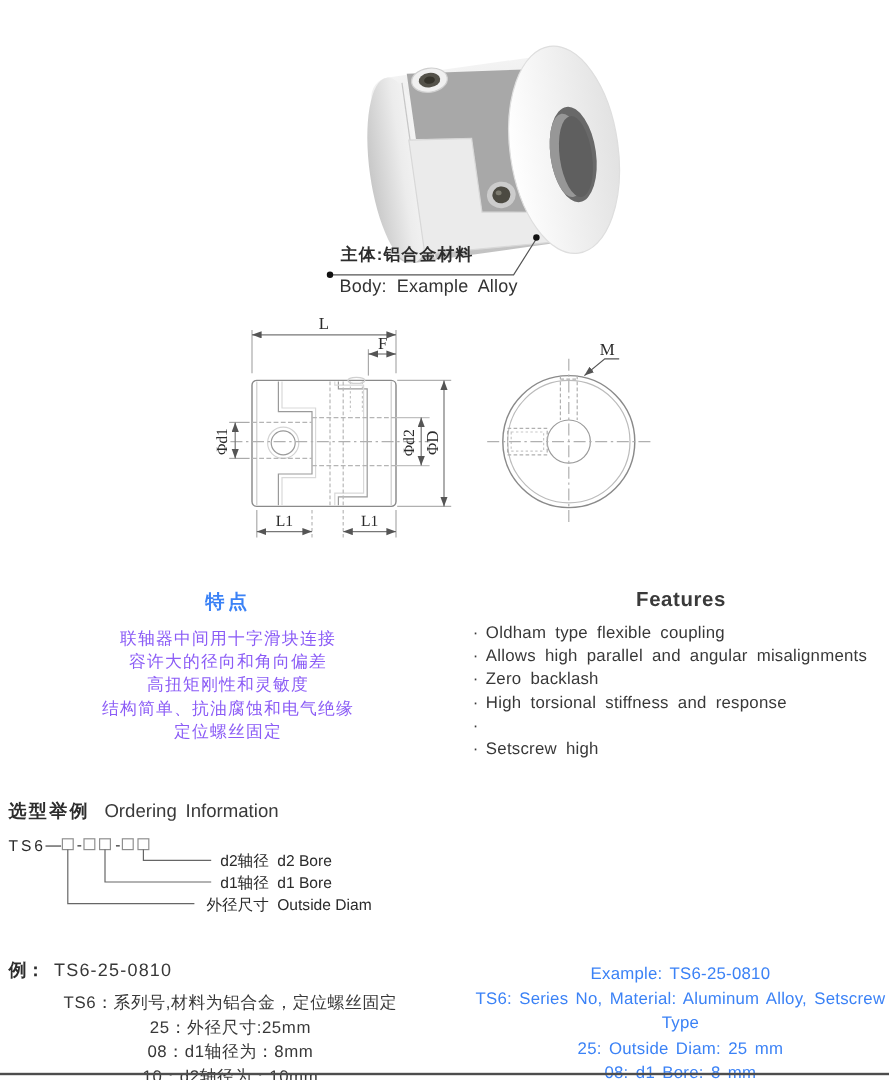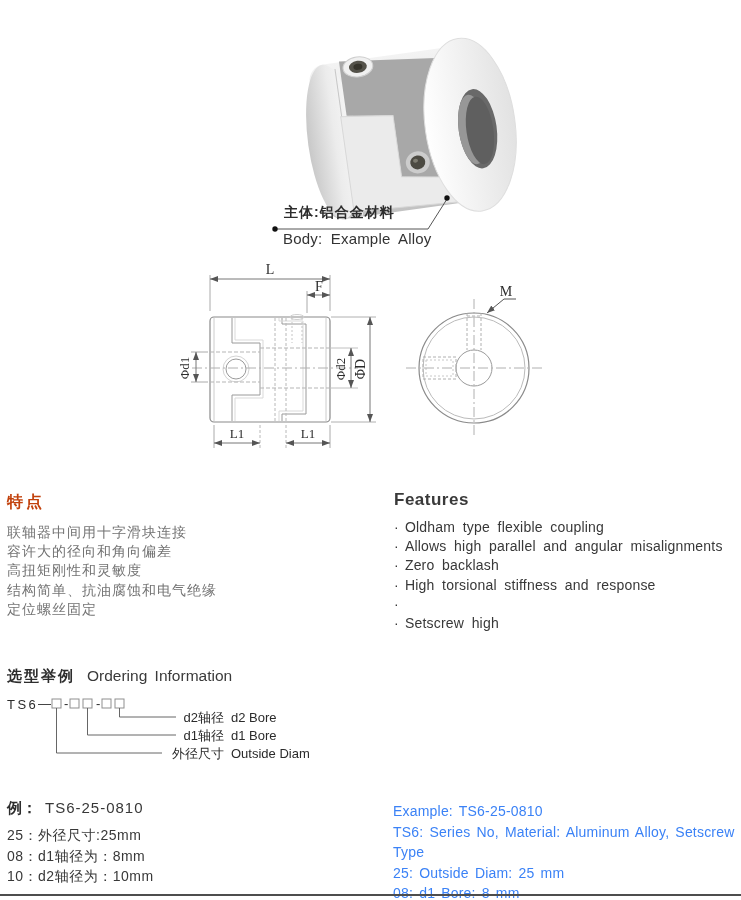--- a/index.html
+++ b/index.html
@@ -1,28 +1,28 @@
 <!DOCTYPE html>
 <html><head>
 <meta charset="utf-8">
 <style>
   html,body{margin:0;padding:0;background:#fff;}
   .page{
     position:relative;width:741px;height:900px;background:#ffffff;overflow:hidden;
-    font-family:"Liberation Sans","DejaVu Sans",sans-serif;color:#3a3a3a;
+    font-family:"Liberation Sans","DejaVu Sans",sans-serif;color:#3a3a3a;text-align:center;
   }
   .abs{position:absolute;}
   
   .ann-cn{left:284px;top:204px;font-size:14px;font-weight:700;color:#2d2d2d;letter-spacing:1px;}
   .ann-en{left:283px;top:230px;font-size:15px;color:#333;word-spacing:4px;letter-spacing:.2px;}
   
   .feat-cn{left:7px;top:492px;width:366px;}
-  .feat-cn h3{margin:0 0 10px 0;font-size:16px;font-weight:700;color:#c2410c;letter-spacing:3px;}
+  .feat-cn h3{margin:0 0 10px 0;font-size:16px;font-weight:700;color:#3b82f6;letter-spacing:3px;}
   .feat-cn ul,.feat-en ul{list-style:none;margin:0;padding:0;}
-  .feat-cn li{font-size:14px;line-height:19.2px;letter-spacing:1px;color:#737373;}
+  .feat-cn li{font-size:14px;line-height:19.2px;letter-spacing:1px;color:#8b5cf6;}
   .feat-en{left:394px;top:490px;width:347px;}
   .feat-en h3{margin:0 0 8px 0;font-size:17px;font-weight:700;color:#3a3a3a;letter-spacing:.5px;}
   .feat-en li{display:flex;font-size:14px;line-height:19.2px;color:#383838;word-spacing:3.5px;letter-spacing:.2px;}
   .feat-en li .bullet{margin-right:6px;}
   
   .ord-title{left:7px;top:667px;display:flex;gap:12px;align-items:baseline;}
   .ord-title .cn{font-size:15px;font-weight:700;letter-spacing:2px;color:#2d2d2d;}
   .ord-title .en{font-size:15.5px;color:#3a3a3a;word-spacing:3px;}
   
   .ex-cn{left:7px;top:799px;width:370px;}
@@ -237,20 +237,21 @@
       <text x="224" y="65" text-anchor="end">外径尺寸</text>
       <text x="231" y="65">Outside Diam</text>
     </g>
   </svg>
 
   <section class="abs ex-cn">
     <div class="first">
       <span class="t">例：</span>
       <span class="c">TS6-25-0810</span>
     </div>
+    <div class="ln">TS6：系列号,材料为铝合金，定位螺丝固定</div>
     <div class="ln">25：外径尺寸:25mm</div>
     <div class="ln">08：d1轴径为：8mm</div>
     <div class="ln">10：d2轴径为：10mm</div>
   </section>
 
   <section class="abs ex-en">
     <div class="ln">Example: TS6-25-0810</div>
     <div class="ln">TS6: Series No, Material: Aluminum Alloy, Setscrew Type</div>
     <div class="ln">25: Outside Diam: 25 mm</div>
     <div class="ln">08: d1 Bore: 8 mm</div>

